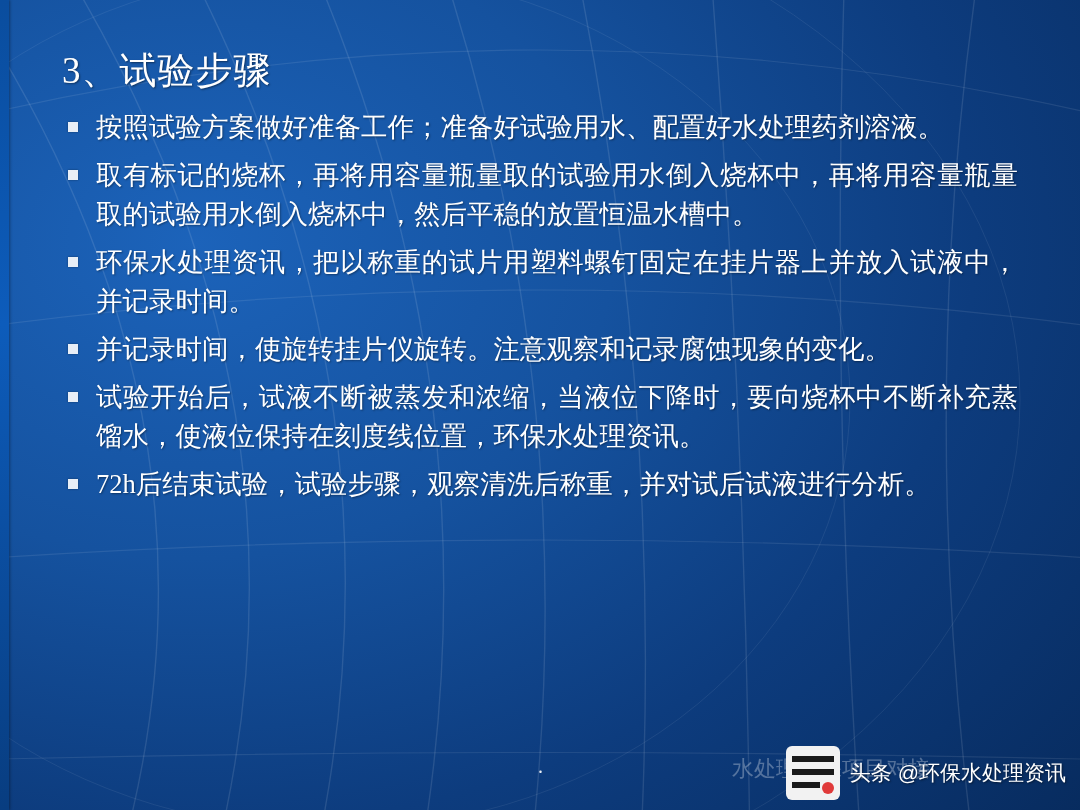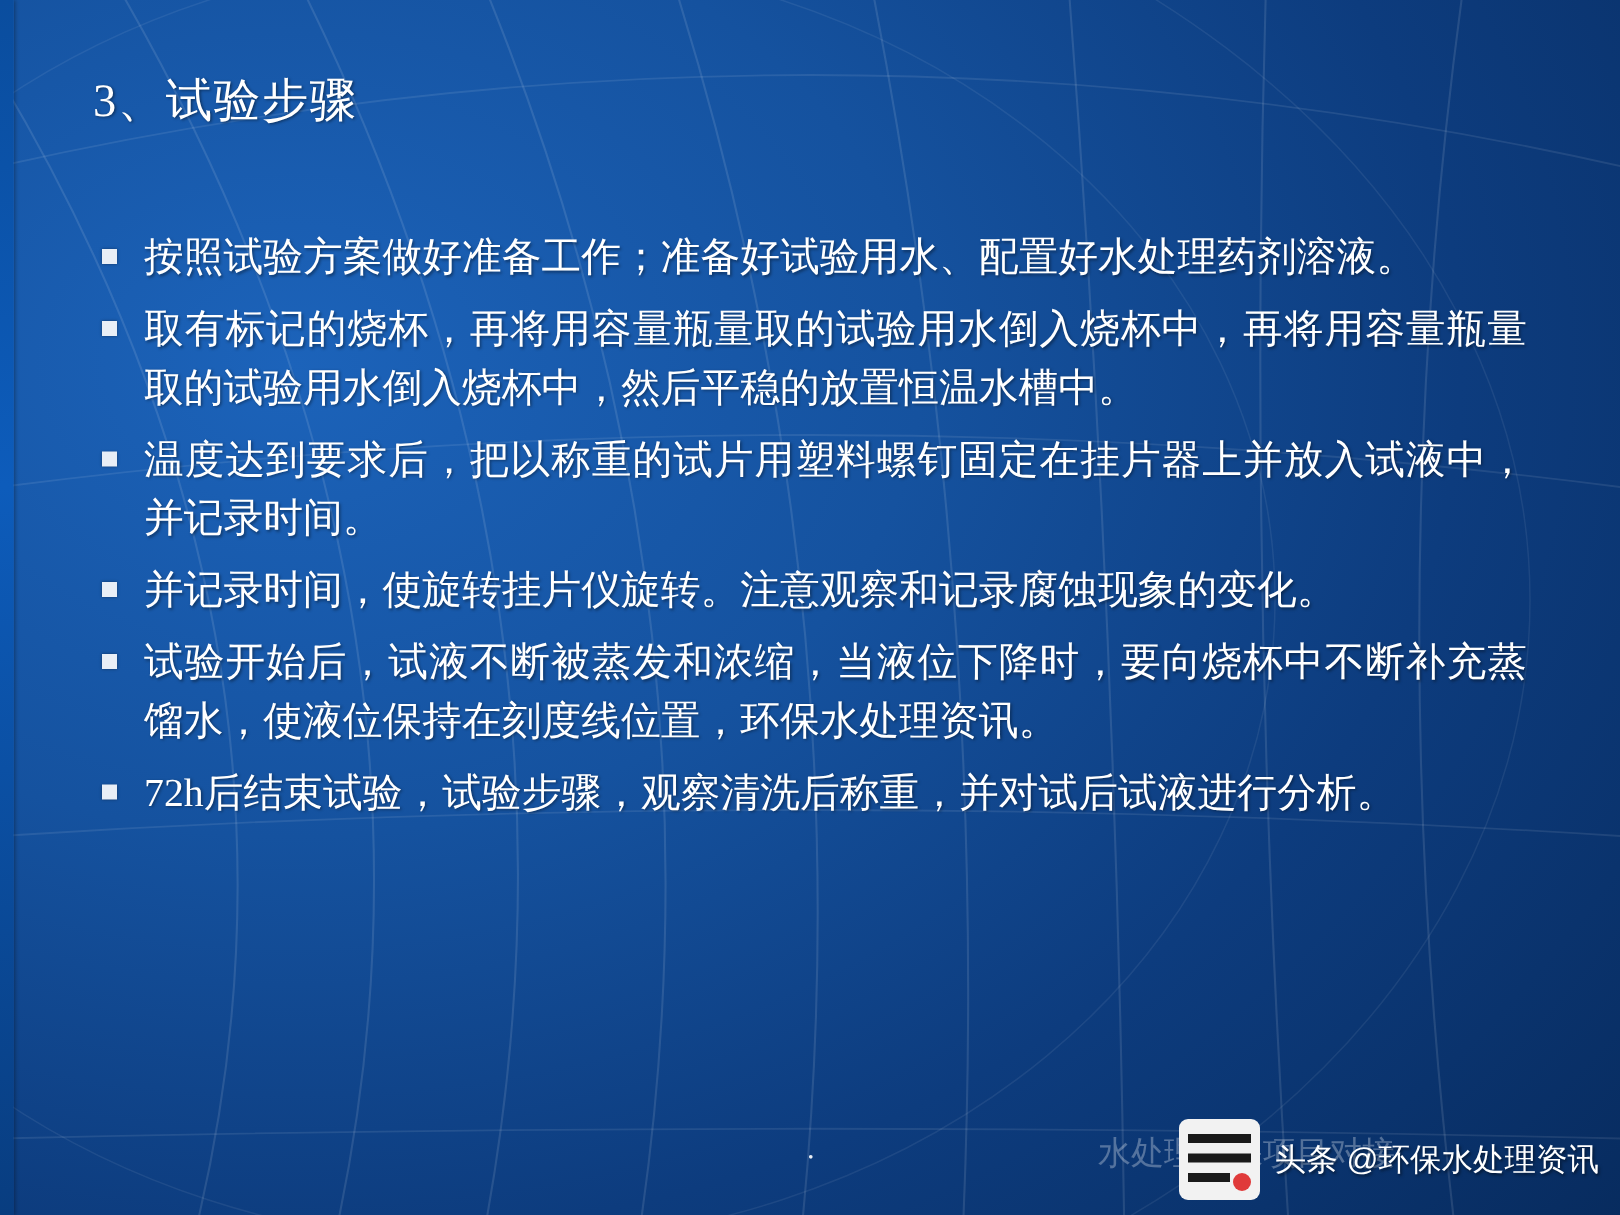--- a/index.html
+++ b/index.html
@@ -45,33 +45,32 @@
     position: absolute;
     left: 0; top: 0;
     width: 1080px;
     height: 810px;
   }
 
   .slide-title {
     position: absolute;
     left: 62px;
     top: 46px;
-    font-size: 31px;
+    font-size: 37px;
     color: #ffffff;
     letter-spacing: 1px;
     text-shadow: 1px 1px 2px rgba(0,0,0,0.45);
     white-space: nowrap;
   }
 
   .bullets {
     position: absolute;
     left: 68px;
     top: 108px;
     width: 950px;
-    margin-top: 44px;
   }
 
   .bullet {
     display: flex;
     align-items: flex-start;
     margin-bottom: 9px;
   }
 
   .bullet-marker {
     flex: 0 0 auto;
@@ -191,21 +190,21 @@
         <span class="bullet-text">按照试验方案做好准备工作；准备好试验用水、配置好水处理药剂溶液。</span>
       </div>
 
       <div class="bullet">
         <span class="bullet-marker"></span>
         <span class="bullet-text">取有标记的烧杯，再将用容量瓶量取的试验用水倒入烧杯中，再将用容量瓶量取的试验用水倒入烧杯中，然后平稳的放置恒温水槽中。</span>
       </div>
 
       <div class="bullet">
         <span class="bullet-marker"></span>
-        <span class="bullet-text">温度达到要求后，把以称重的试片用塑料螺钉固定在挂片器上并放入试液中，并记录时间。</span>
+        <span class="bullet-text">环保水处理资讯，把以称重的试片用塑料螺钉固定在挂片器上并放入试液中，并记录时间。</span>
       </div>
 
       <div class="bullet">
         <span class="bullet-marker"></span>
         <span class="bullet-text">并记录时间，使旋转挂片仪旋转。注意观察和记录腐蚀现象的变化。</span>
       </div>
 
       <div class="bullet">
         <span class="bullet-marker"></span>
         <span class="bullet-text">试验开始后，试液不断被蒸发和浓缩，当液位下降时，要向烧杯中不断补充蒸馏水，使液位保持在刻度线位置，环保水处理资讯。</span>

